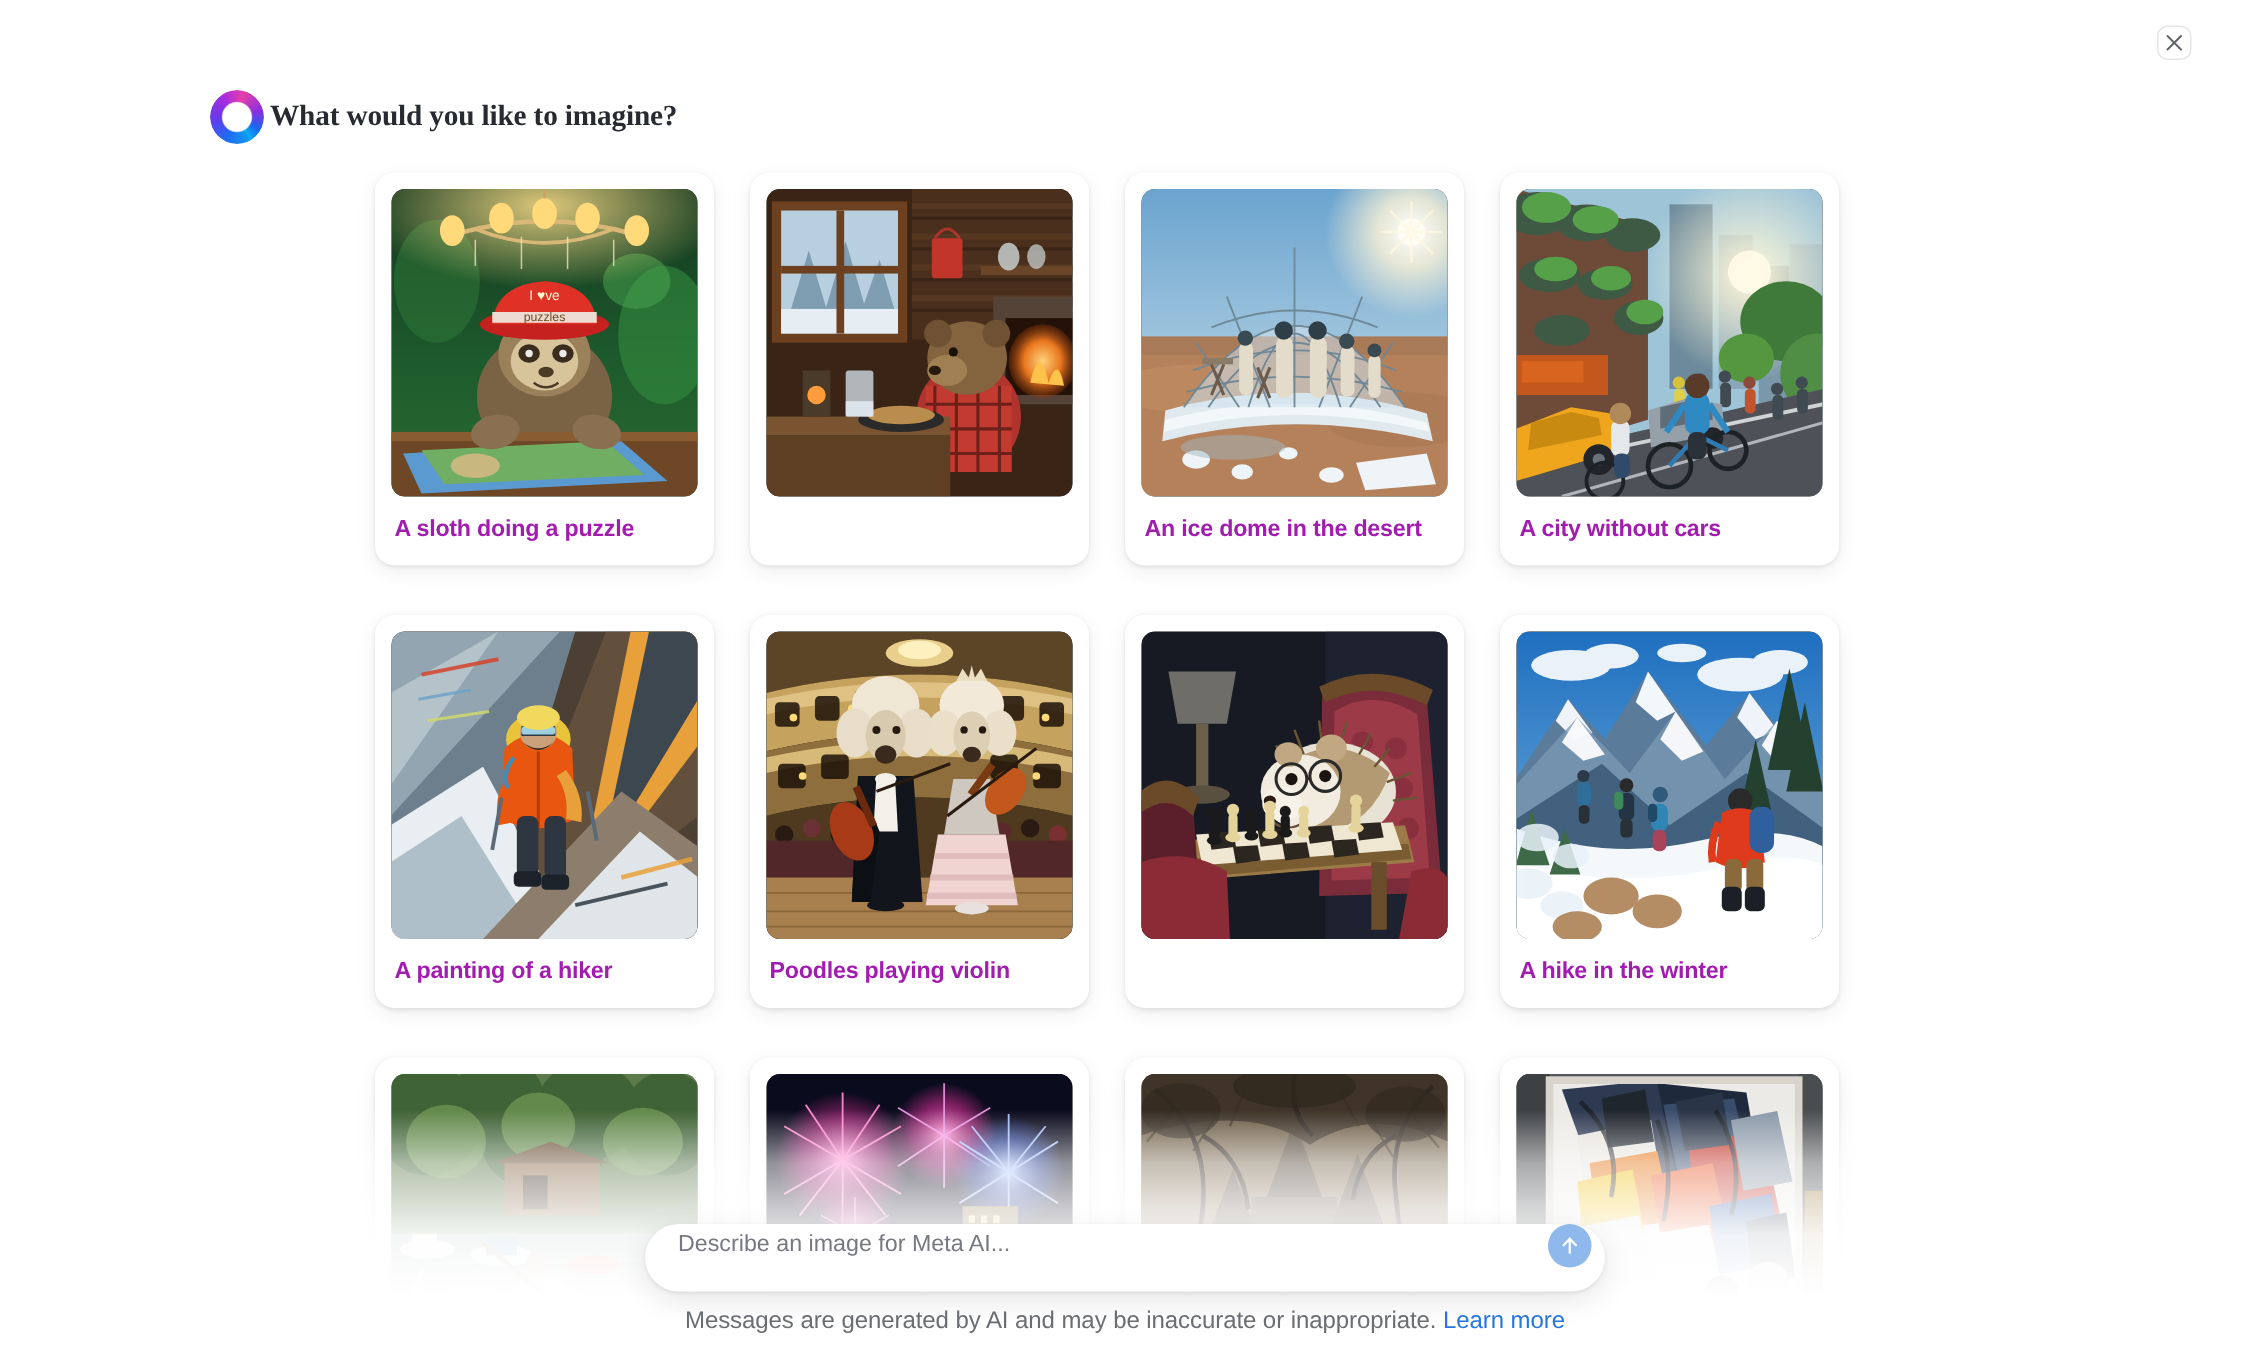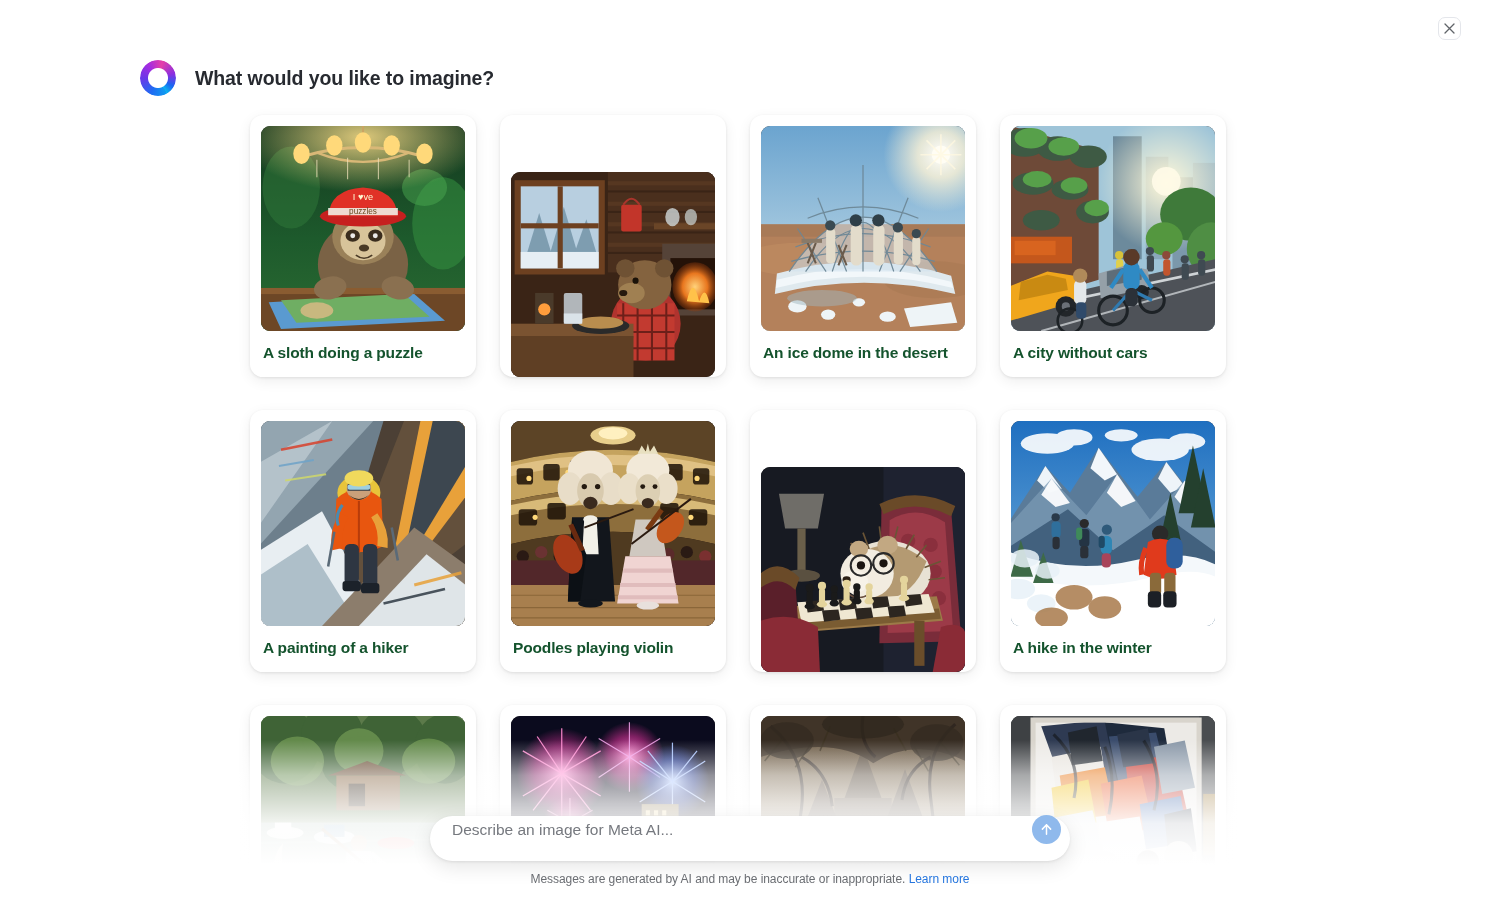--- a/index.html
+++ b/index.html
@@ -37,21 +37,22 @@
   }
   .close-btn svg { display: block; }
 
   
   .header {
     position: absolute;
     top: 60px;
     left: 140px;
     display: flex;
     align-items: center;
-    gap: 19px;
+    gap: 4px;
+    font-family: Liberation Serif, serif;
   }
   .logo-ring {
     width: 36px;
     height: 36px;
     border-radius: 50%;
     background:
       conic-gradient(from 150deg,
         #0f9bf0 0deg,
         #1f6bf2 55deg,
         #6b38e8 120deg,
@@ -84,35 +85,34 @@
   }
   .card {
     width: 226px;
     background: #ffffff;
     border-radius: 13px;
     padding: 11px 11px 0 11px;
     box-shadow: 0 1px 3px rgba(0,0,0,0.09), 0 4px 14px rgba(0,0,0,0.07);
     display: flex;
     flex-direction: column;
     cursor: pointer;
-    justify-content: flex-end;
   }
   .card-thumb {
     width: 204px;
     height: 205px;
     border-radius: 9px;
     overflow: hidden;
     position: relative;
     background: #2b2b2b;
   }
   .card-thumb svg { display: block; width: 100%; height: 100%; }
   .card-caption {
     font-size: 15.5px;
     font-weight: 600;
-    color: #14532d;
+    color: #a21caf;
     letter-spacing: -0.15px;
     padding: 13px 2px 15px 2px;
     white-space: nowrap;
     overflow: hidden;
     text-overflow: ellipsis;
   }
 
   
   .bottom-fade {
     position: absolute;
@@ -132,21 +132,21 @@
   .composer {
     position: absolute;
     left: 430px;
     top: 816px;
     width: 640px;
     height: 45px;
     background: #ffffff;
     border-radius: 23px;
     box-shadow: 0 1px 3px rgba(0,0,0,0.08), 0 6px 20px rgba(0,0,0,0.10);
     display: flex;
-    align-items: flex-end;
+    align-items: flex-start;
     padding: 0 9px 17px 16px;
   }
   .composer-input {
     flex: 1;
     border: none;
     outline: none;
     background: transparent;
     font-family: "Liberation Sans", sans-serif;
     font-size: 15.5px;
     color: #1c1e21;
@@ -171,21 +171,21 @@
     padding: 0;
   }
 
   
   .disclaimer {
     position: absolute;
     left: 0;
     right: 0;
     top: 872px;
     text-align: center;
-    font-size: 12px;
+    font-size: 16px;
     color: #6a6d72;
     letter-spacing: -0.05px;
   }
   .disclaimer a {
     color: #2676de;
     text-decoration: none;
     cursor: pointer;
   }
 </style>
 </head>

